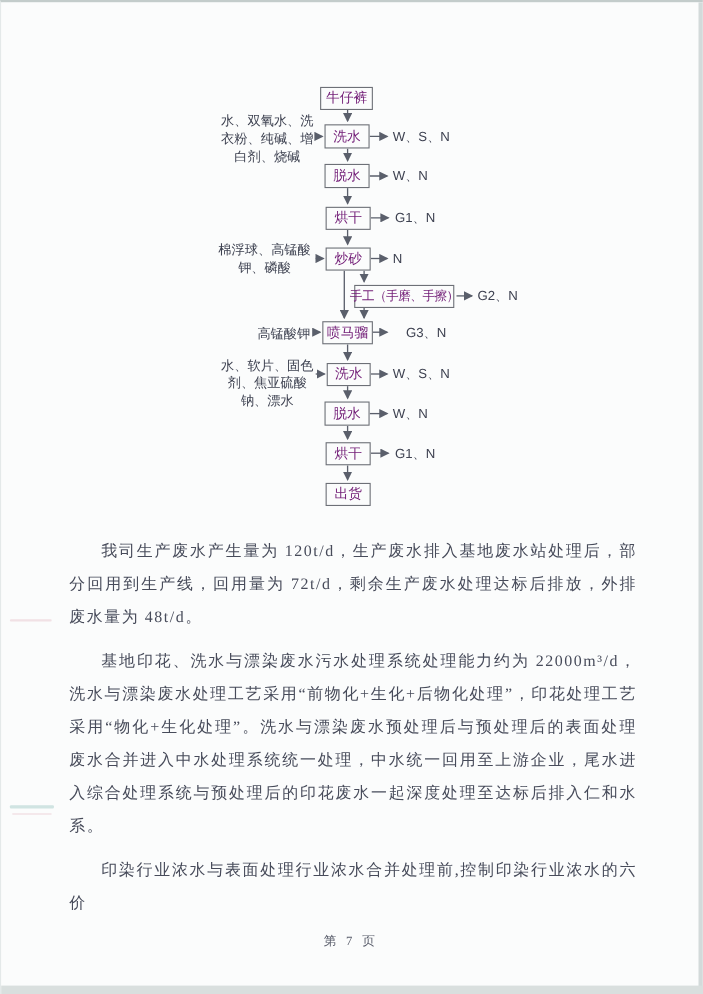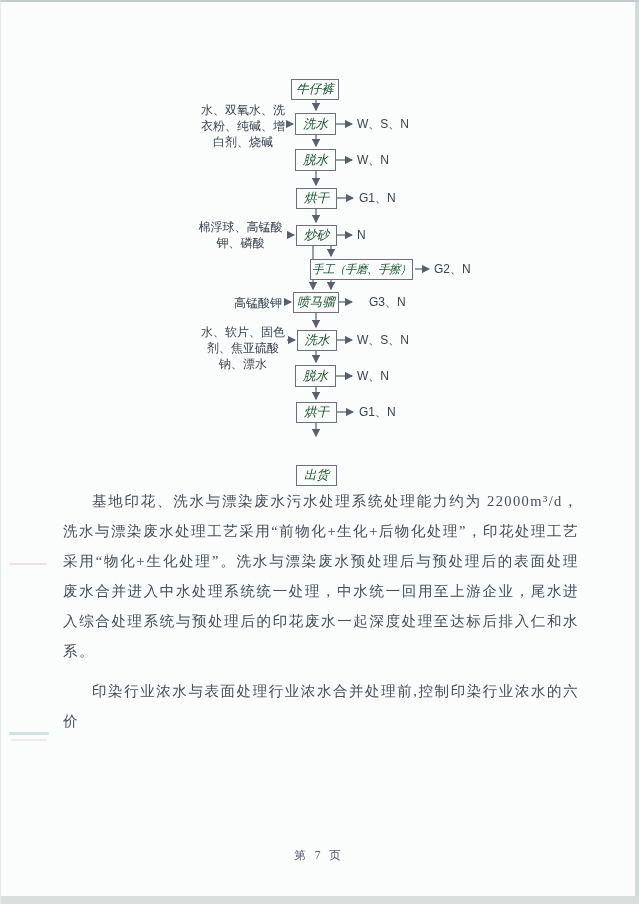--- a/index.html
+++ b/index.html
@@ -14,23 +14,22 @@
   .edge-right  { position:absolute; right:0; top:0; width:4px; height:100%; background:#d3dada; }
   .edge-bottom { position:absolute; left:0; bottom:0; width:100%; height:8px; background:#d9dfde; }
   .artifact { position:absolute; border-radius:1px; }
 
   
   .flowchart { position:absolute; left:0; top:0; width:639px; height:470px; }
   .arrows { position:absolute; left:0; top:0; }
   .node {
     position:absolute; border:1px solid #6d7077; background:#fbfcfc;
     display:flex; align-items:center; justify-content:center;
-    font-size:12.5px; color:#14532d; white-space:nowrap;
+    font-size:12.5px; color:#701a75; white-space:nowrap;
     font-family:"Liberation Sans","DejaVu Sans",sans-serif;
-    font-style:italic;
   }
   .node.wide { font-size:11.5px; letter-spacing:-0.5px; }
   .flabel {
     position:absolute; font-size:12px; color:#3d4150; line-height:16px;
     font-family:"Liberation Sans","DejaVu Sans",sans-serif;
   }
   .flabel.in  { text-align:center; }
   .flabel.out { white-space:nowrap;text-align:center; }
 
   
@@ -89,44 +88,45 @@
       <line x1="336" y1="338" x2="351" y2="338" stroke="#5a5f6b" stroke-width="1.2" marker-end="url(#ah)"></line>
       <line x1="335" y1="374" x2="351" y2="374" stroke="#5a5f6b" stroke-width="1.2" marker-end="url(#ah)"></line>
       <line x1="336" y1="410" x2="352" y2="410" stroke="#5a5f6b" stroke-width="1.2" marker-end="url(#ah)"></line>
     </svg>
 
     <div class="node" style="left:290px;top:77px;width:48px;height:21px;">牛仔裤</div>
     <div class="node" style="left:294px;top:111px;width:41px;height:22px;">洗水</div>
     <div class="node" style="left:294px;top:147px;width:41px;height:22px;">脱水</div>
     <div class="node" style="left:295px;top:186px;width:41px;height:21px;">烘干</div>
     <div class="node" style="left:295px;top:223px;width:41px;height:21px;">炒砂</div>
-    <div class="node wide" style="left:309px;top:257px;width:103px;height:21px;">手工（手磨、手擦）</div>
+    <div class="node wide" style="left:321px;top:257px;width:91px;height:21px;">手工（手磨、手擦）</div>
     <div class="node" style="left:292px;top:290px;width:46px;height:21px;">喷马骝</div>
     <div class="node" style="left:296px;top:328px;width:40px;height:21px;">洗水</div>
     <div class="node" style="left:294px;top:363px;width:41px;height:22px;">脱水</div>
     <div class="node" style="left:295px;top:400px;width:41px;height:21px;">烘干</div>
-    <div class="node" style="left:295px;top:463px;width:41px;height:21px;">出货</div>
+    <div class="node" style="left:295px;top:437px;width:41px;height:21px;">出货</div>
 
     <div class="flabel in" style="left:198px;top:100px;width:88px;">水、双氧水、洗衣粉、纯碱、增白剂、烧碱</div>
     <div class="flabel in" style="left:193px;top:217px;width:93px;">棉浮球、高锰酸钾、磷酸</div>
     <div class="flabel in" style="left:228px;top:293px;width:58px;">高锰酸钾</div>
     <div class="flabel in" style="left:198px;top:322px;width:88px;font-family:Liberation Serif, serif;">水、软片、固色剂、焦亚硫酸钠、漂水</div>
 
     <div class="flabel out" style="left:356px;top:114px;">W、S、N</div>
     <div class="flabel out" style="left:356px;top:150px;">W、N</div>
     <div class="flabel out" style="left:358px;top:188px;">G1、N</div>
     <div class="flabel out" style="left:356px;top:225px;">N</div>
     <div class="flabel out" style="left:433px;top:259px;">G2、N</div>
     <div class="flabel out" style="left:356px;top:292px;margin-left:12px;">G3、N</div>
     <div class="flabel out" style="left:356px;top:330px;">W、S、N</div>
     <div class="flabel out" style="left:356px;top:366px;">W、N</div>
     <div class="flabel out" style="left:358px;top:402px;">G1、N</div>
   </div>
 
   <div class="textcol">
+    <p class="para">我司生产废水产生量为 120t/d，生产废水排入基地废水站处理后，部分回用到生产线，回用量为 72t/d，剩余生产废水处理达标后排放，外排废水量为 48t/d。</p>
     <p class="para">基地印花、洗水与漂染废水污水处理系统处理能力约为 22000m³/d，洗水与漂染废水处理工艺采用“前物化+生化+后物化处理”，印花处理工艺采用“物化+生化处理”。洗水与漂染废水预处理后与预处理后的表面处理废水合并进入中水处理系统统一处理，中水统一回用至上游企业，尾水进入综合处理系统与预处理后的印花废水一起深度处理至达标后排入仁和水系。</p>
     <p class="para">印染行业浓水与表面处理行业浓水合并处理前,控制印染行业浓水的六价</p>
   </div>
 
   <div class="footer">第 7 页</div>
 
   <div class="edge-right"></div>
   <div class="edge-bottom"></div>
   <div class="artifact" style="left:8px;top:561px;width:38px;height:2px;background:#e9cbd2;opacity:.55;"></div>
   <div class="artifact" style="left:8px;top:730px;width:40px;height:3px;background:#b9d7d4;opacity:.65;"></div>

